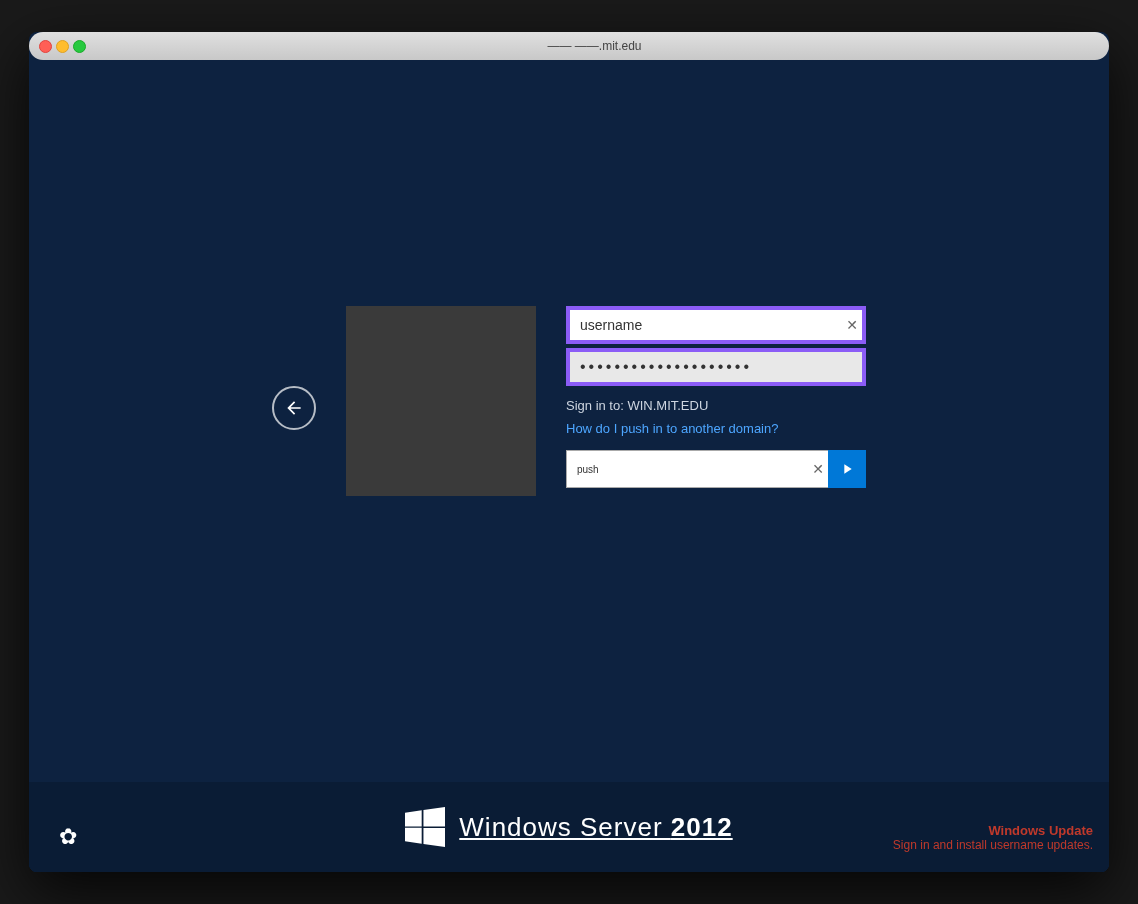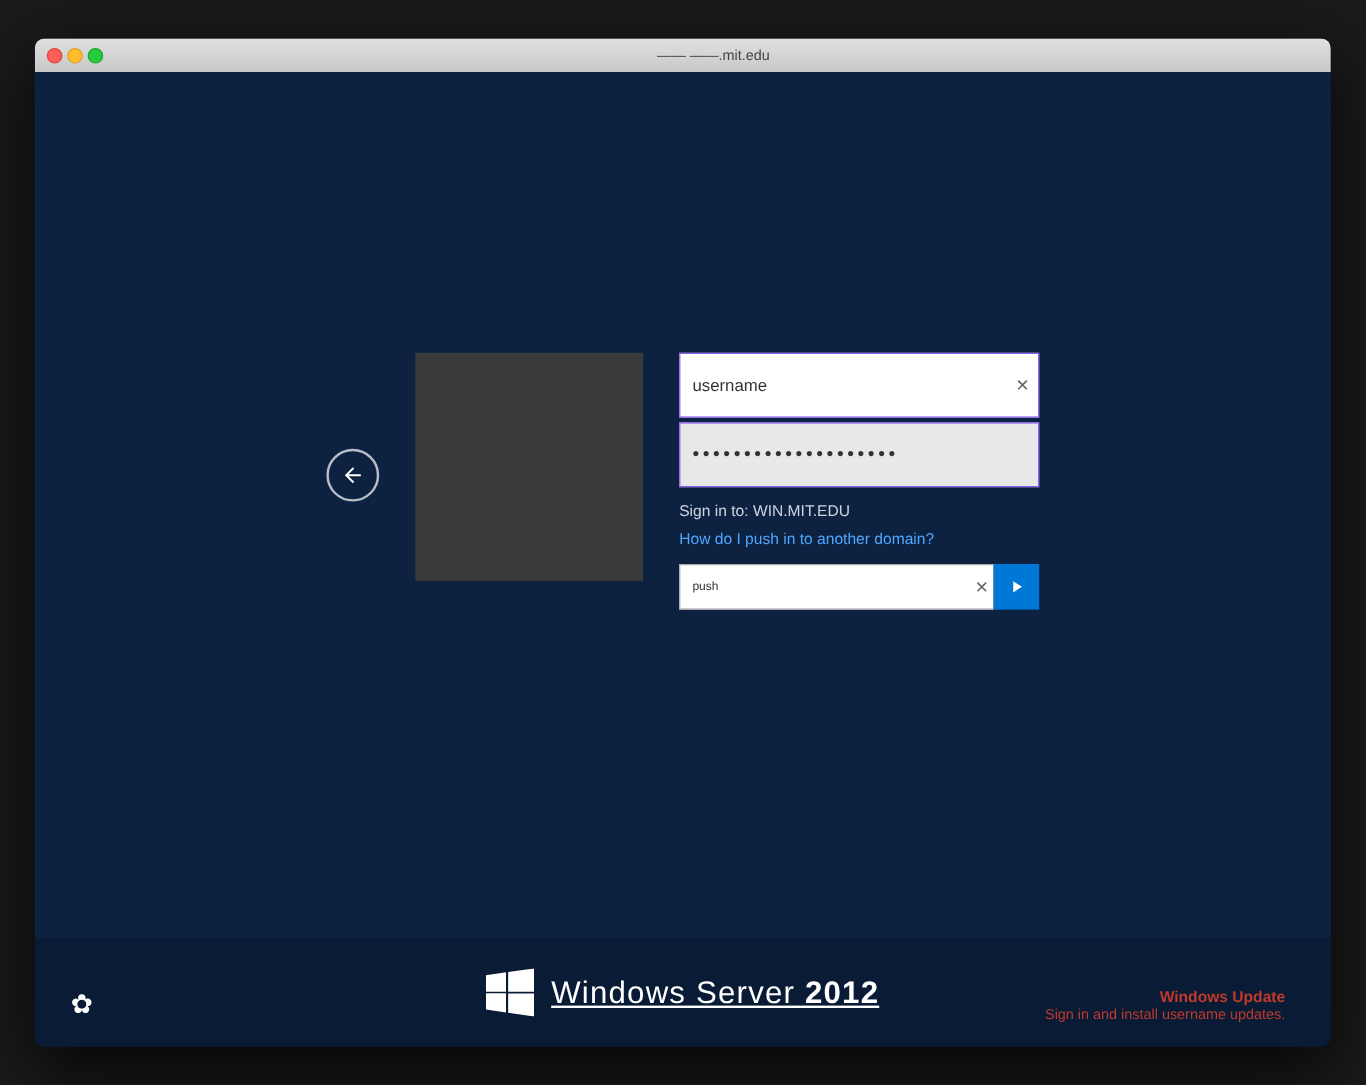--- a/index.html
+++ b/index.html
@@ -26,20 +26,21 @@
     }
 
     .mac-titlebar {
       height: 28px;
       background: linear-gradient(to bottom, #e0e0e0, #c8c8c8);
       display: flex;
       align-items: center;
       padding: 0 10px;
       gap: 4px;
       flex-shrink: 0;
+      border-radius: 14px;
     }
 
     .traffic-light {
       width: 13px;
       height: 13px;
       border-radius: 50%;
       cursor: pointer;
     }
 
     .traffic-light.close { background: #ff5f56; border: 1px solid #e0443e; }
@@ -111,24 +112,24 @@
     }
 
     .input-wrapper {
       position: relative;
       display: flex;
       align-items: center;
     }
 
     .text-input {
       width: 100%;
-      height: 54px;
+      height: 38px;
       padding: 0 35px 0 10px;
       background: white;
-      border: 1px solid #8b5cf6;
+      border: 4px solid #8b5cf6;
       font-size: 14px;
       color: #333;
       outline: none;
       font-family: 'Segoe UI', Arial, sans-serif;
     }
 
     .text-input.password {
       background: #e8e8e8;
       letter-spacing: 3px;
       font-size: 16px;
@@ -229,21 +230,21 @@
       letter-spacing: 1px;
       text-decoration: underline;
     }
 
     .win-logo-text span {
       font-weight: 700;
     }
 
     .windows-update {
       position: absolute;
-      right: 38px;
+      right: 16px;
       bottom: 20px;
       text-align: right;
     }
 
     .update-title {
       color: #c0392b;
       font-size: 13px;
       font-weight: 600;
     }
 

